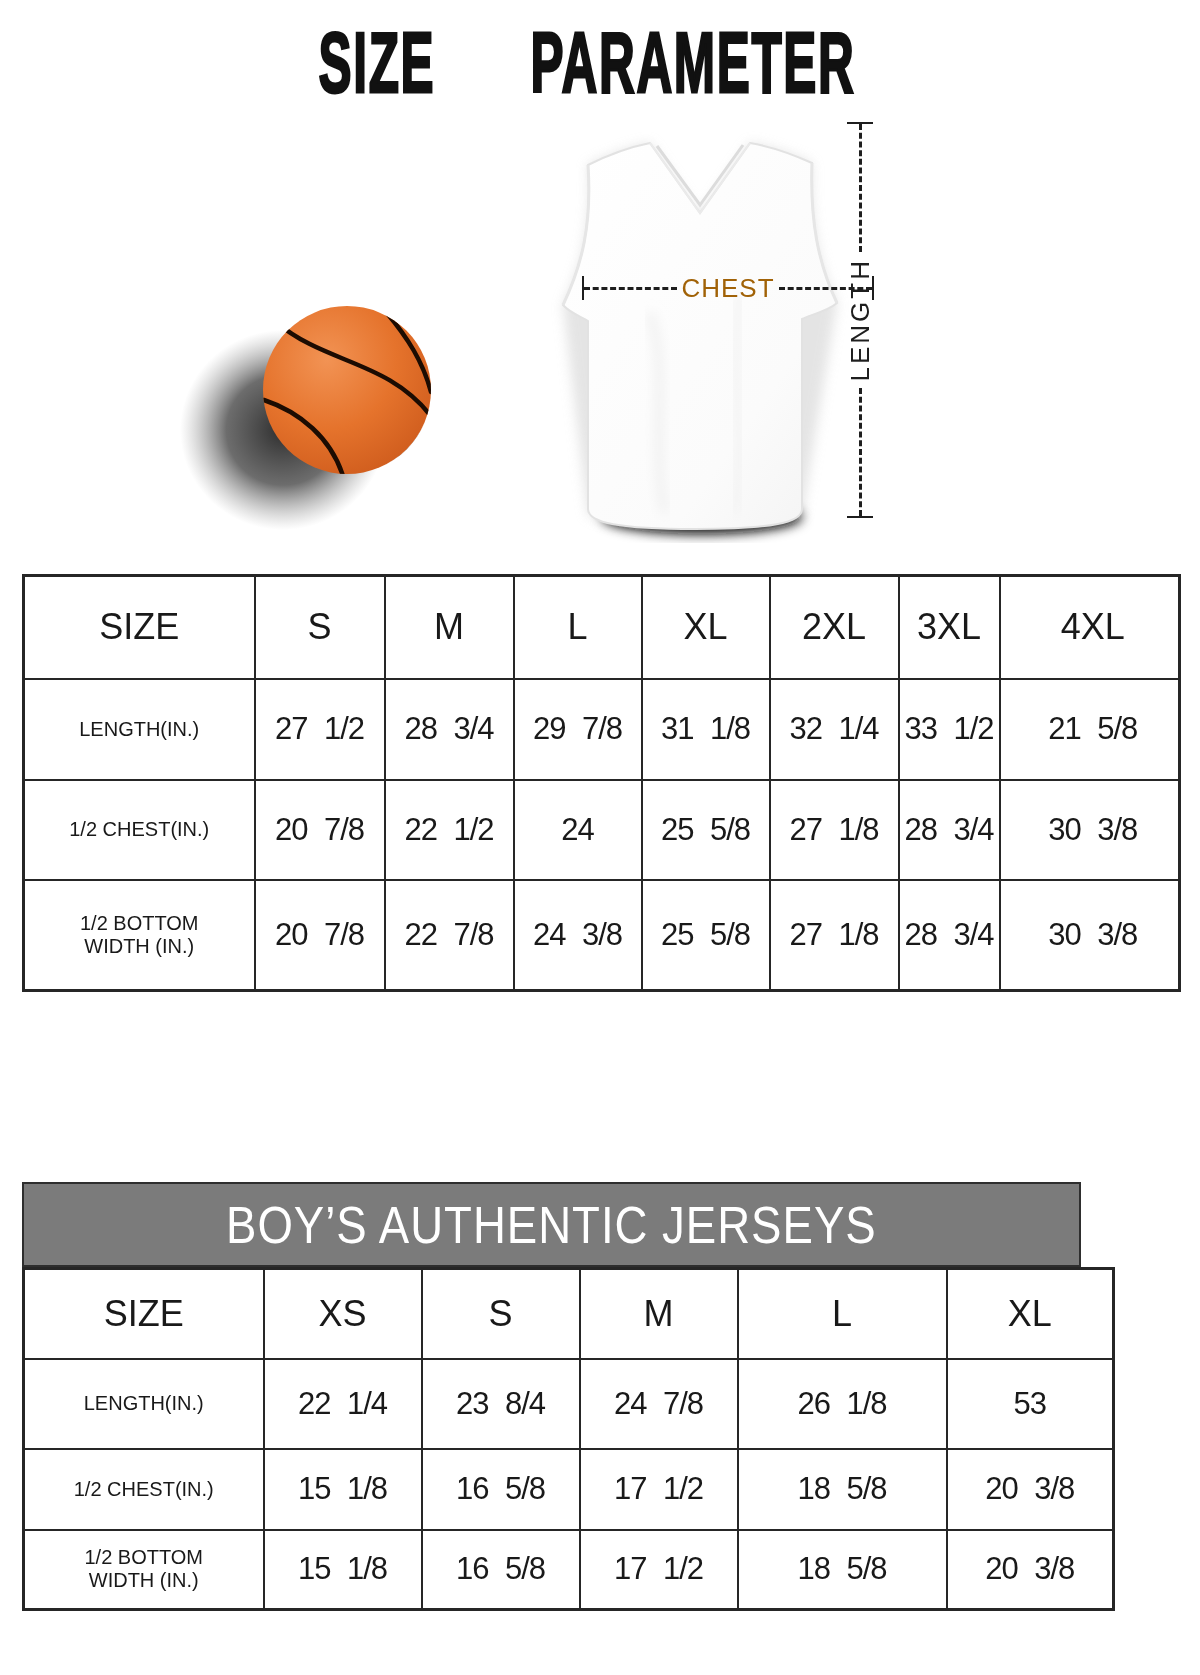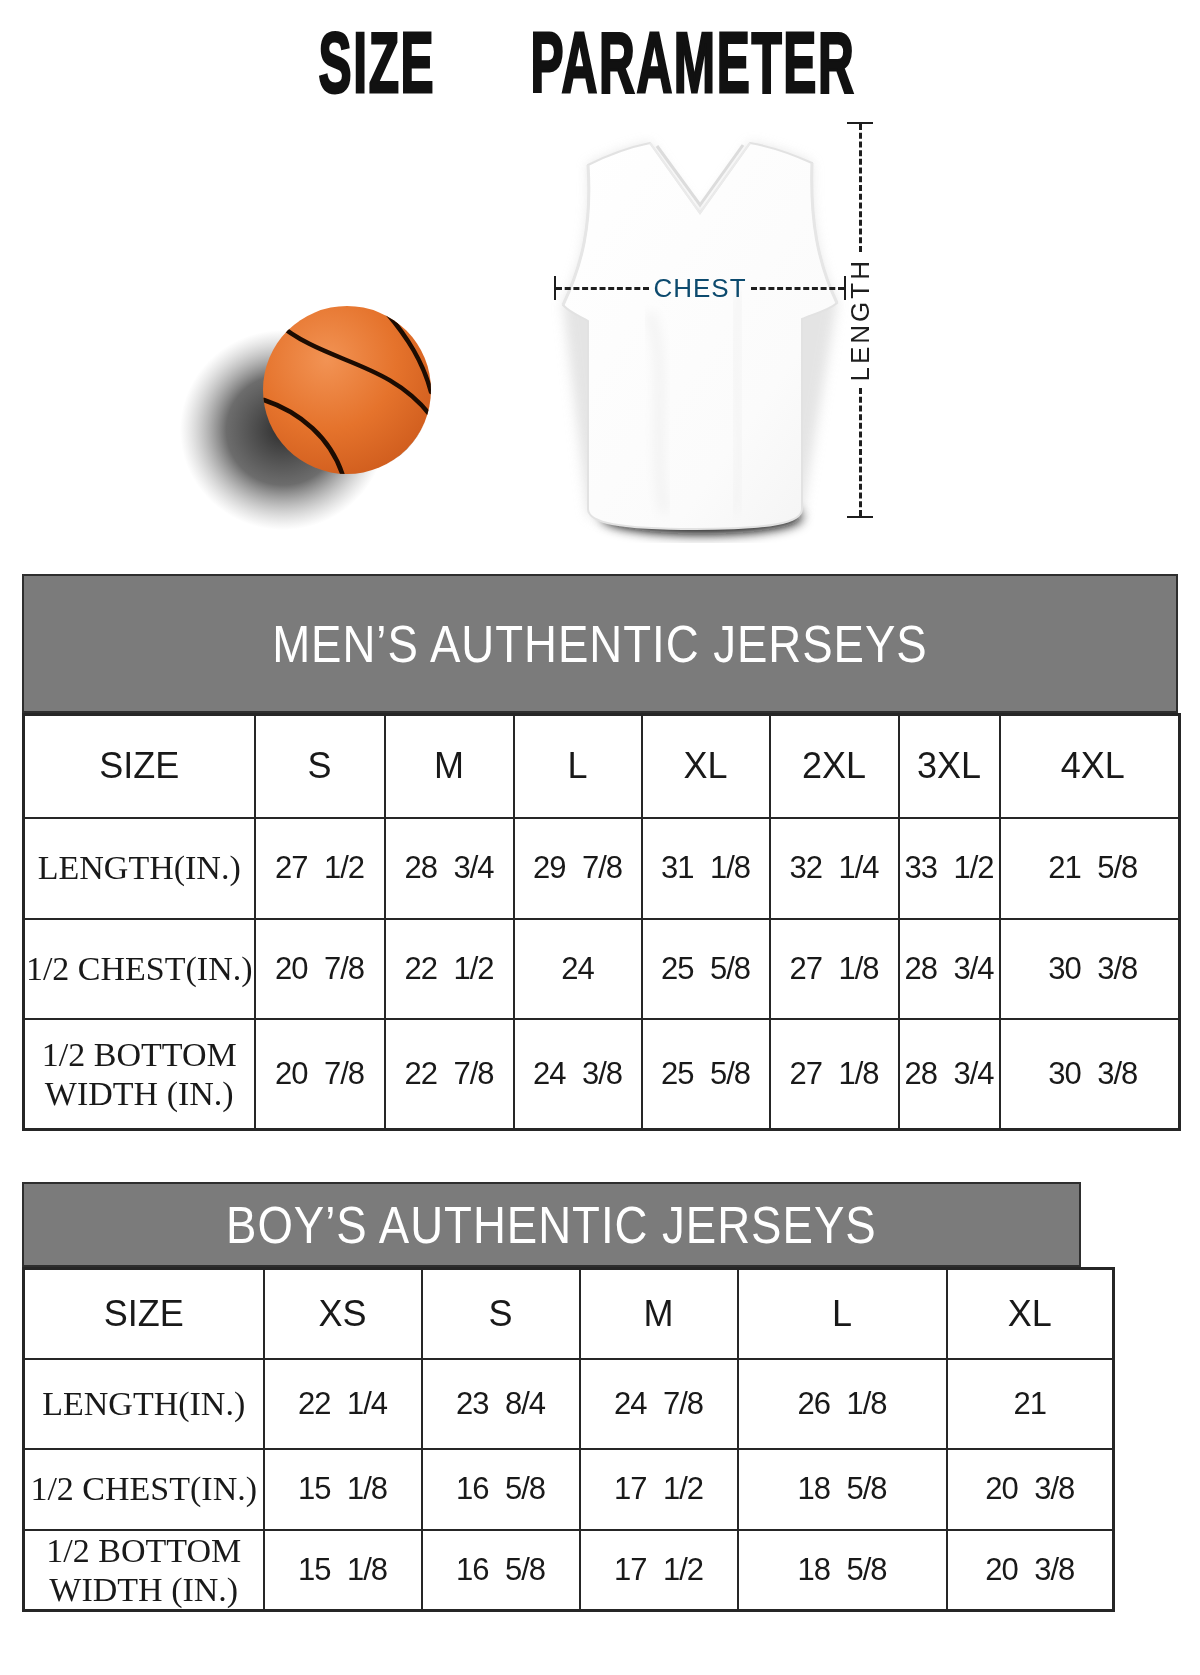--- a/index.html
+++ b/index.html
@@ -17,22 +17,22 @@
     display:inline-block;font-weight:bold;font-size:62px;color:#111;
     transform:scale(0.80,1.38);letter-spacing:2px;
     -webkit-text-stroke:2px #111;
   }
 
   
   .hero-svg{position:absolute;}
 
   
   .chest-anno{
-    position:absolute;left:554px;top:272px;width:292px;height:32px;
-    display:flex;align-items:center;color:#0c4a6e;
+    position:absolute;left:582px;top:272px;width:292px;height:32px;
+    display:flex;align-items:center;color:#a16207;
   }
   .chest-anno .tick{width:0;height:24px;border-left:2px solid #1e1e1e;}
   .chest-anno .dash{flex:1;height:0;border-top:3px dashed #1e1e1e;}
   .chest-anno .lbl{font-size:26px;letter-spacing:1px;padding:0 4px;white-space:nowrap;}
 
   
   .length-anno{
     position:absolute;left:840px;top:122px;width:40px;height:396px;
     display:flex;flex-direction:column;align-items:center;color:#1e1e1e;
   }
@@ -55,21 +55,21 @@
   }
   table.size-table{
     border-collapse:collapse;table-layout:fixed;background:#fff;
     border:3px solid #262626;
   }
   table.size-table th,table.size-table td{
     border:2px solid #262626;text-align:center;vertical-align:middle;
     padding:0;font-weight:normal;color:#191919;box-sizing:border-box;
   }
   table.size-table tr.grid-head th{font-size:36px;}
-  td.row-label,th.row-label{font-size:34px;white-space:pre-line;line-height:1.15;font-family:Liberation Serif, serif;}
+  td.row-label,th.row-label{font-size:20px;white-space:pre-line;line-height:1.15;}
   td.val{font-size:31px;letter-spacing:-1px;word-spacing:9px;margin-top:36px;}
   
   table.mens td.last,table.mens th.last{text-align:center;padding-left:7px;}
 </style>
 </head>
 <body>
 
 <div class="canvas">
 
   <div class="title">
@@ -152,23 +152,20 @@
 
   <div class="length-anno">
     <div class="tick"></div>
     <div class="dash"></div>
     <div class="lbl">LENGTH</div>
     <div class="dash"></div>
     <div class="tick"></div>
   </div>
 
   <div class="section" style="top:574px">
-    <div class="banner" style="width:1156px;height:139px">
-      <span>MEN’S AUTHENTIC JERSEYS</span>
-    </div>
     <table class="size-table mens" style="width:1156px">
       <colgroup>
         <col style="width:231px">
           <col style="width:130px">
           <col style="width:129px">
           <col style="width:128px">
         <col style="width:128px">
           <col style="width:129px">
           <col style="width:101px">
           <col style="width:180px">
@@ -240,21 +237,21 @@
         <th>M</th>
         <th>L</th>
         <th>XL</th>
       </tr>
       <tr style="height:90px">
         <td class="row-label">LENGTH(IN.)</td>
         <td class="val">22 1/4</td>
         <td class="val">23 8/4</td>
         <td class="val">24 7/8</td>
         <td class="val">26 1/8</td>
-        <td class="val">21</td>
+        <td class="val">53</td>
       </tr>
       <tr style="height:81px">
         <td class="row-label">1/2 CHEST(IN.)</td>
         <td class="val">15 1/8</td>
         <td class="val">16 5/8</td>
         <td class="val">17 1/2</td>
         <td class="val">18 5/8</td>
         <td class="val">20 3/8</td>
       </tr>
       <tr style="height:80px">

